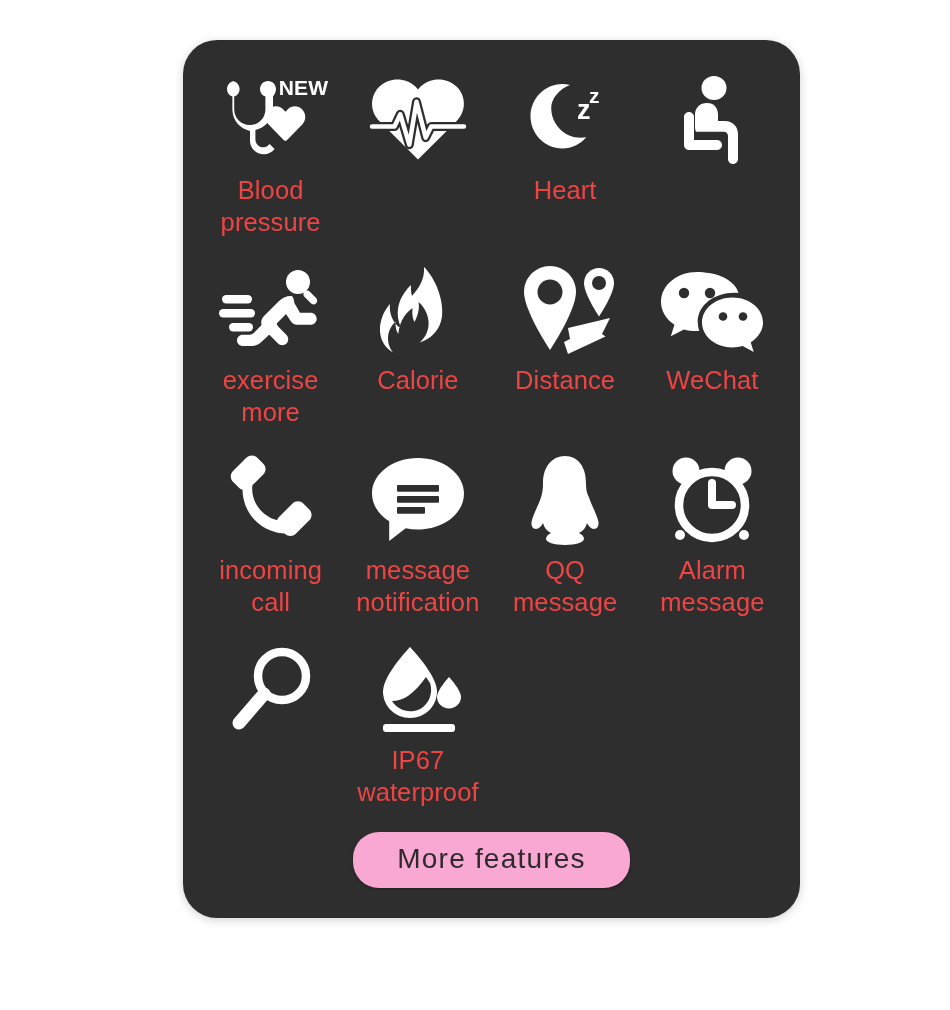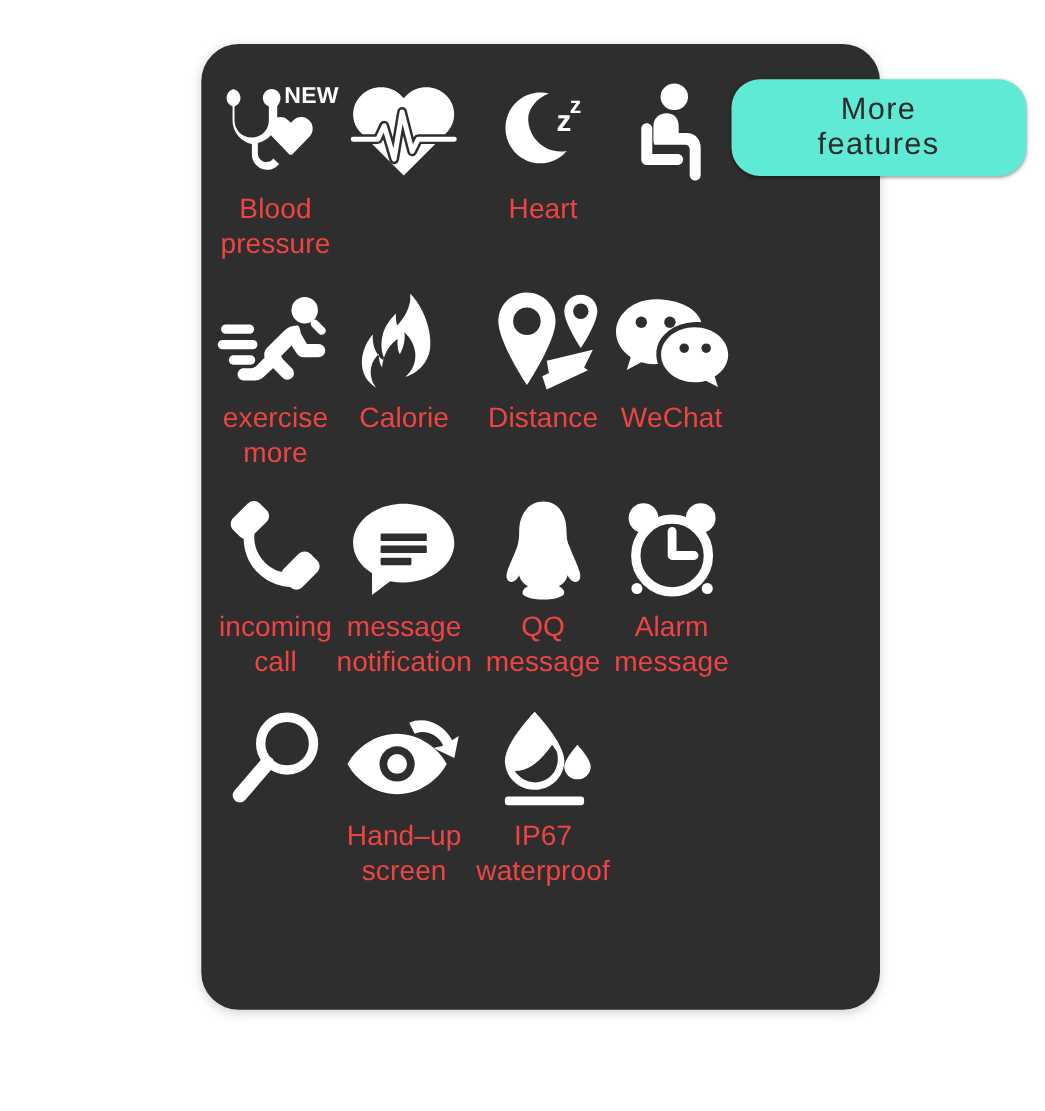--- a/index.html
+++ b/index.html
@@ -24,21 +24,21 @@
     position: absolute;
     left: 183px;
     top: 40px;
     width: 617px;
     height: 878px;
     background: #2e2e2e;
     border-radius: 34px;
     box-shadow: 0 2px 10px rgba(0,0,0,0.18);
     padding: 26px 14px 0 14px;
     display: flex;
-    flex-direction: row;
+    flex-direction: column;
   }
 
   
   .feature-grid {
     display: grid;
     grid-template-columns: repeat(4, 1fr);
     grid-template-rows: repeat(4, 190px);
     width: 100%;
     column-gap: 0px;
   }
@@ -88,21 +88,21 @@
   
   .more-row {
     flex: 1;
     display: flex;
     align-items: flex-start;
     justify-content: center;
     padding-top: 6px;
   }
 
   .more-button {
-    background: #5eead4;
+    background: #f9a8d4;
     color: #2b2b2b;
     border: none;
     border-radius: 26px;
     font-size: 28px;
     font-family: "Liberation Sans", sans-serif;
     letter-spacing: 1.2px;
     padding: 11px 44px 13px 44px;
     min-width: 268px;
     text-align: center;
     cursor: pointer;
@@ -266,32 +266,20 @@
 
       <div class="feature-cell">
         <div class="icon-wrap">
           <svg width="80" height="86" viewBox="0 0 80 86" fill="none">
             <circle cx="51" cy="29" r="24" stroke="#ffffff" stroke-width="8.5"></circle>
             <path d="M33 47 8 76" stroke="#ffffff" stroke-width="13" stroke-linecap="round"></path>
           </svg>
         </div>
       </div>
 
-      <div class="feature-cell">
-        <div class="icon-wrap">
-          <svg width="104" height="78" viewBox="0 0 104 78" fill="#ffffff">
-            <path d="M46 28C26 28 8.5 41 1 55.5 8.5 70 26 83 46 83s37.5-13 45-27.5C83.5 41 66 28 46 28z" transform="translate(0,-12)"></path>
-            <circle cx="46" cy="43.5" r="16" fill="#2e2e2e"></circle>
-            <circle cx="46" cy="43.5" r="9" fill="#ffffff"></circle>
-            <path d="M96 22C88 6 70 0 57 6l5 10c9-4 21 0 26 11l-9 2 19 9 4-20-6 4z"></path>
-          </svg>
-        </div>
-        <div class="feature-label">Hand–up
-screen</div>
-      </div>
 
       <div class="feature-cell">
         <div class="icon-wrap">
           <svg width="88" height="86" viewBox="0 0 88 86" fill="#ffffff">
             <path d="M36 0C36 0 9 28 9 44.5 9 59.2 21 71 36 71s27-11.8 27-26.5C63 28 36 0 36 0z"></path>
             <path d="M52 30c-6 8-11 14-18 19-5 3.6-11 5-16 5 4.5 7 13 11.5 22 10 13-2.2 20-16 16-28l-4-6z" fill="#2e2e2e"></path>
             <path d="M75 30s-12 13-12 20c0 6.3 5.4 11.5 12 11.5S87 56.3 87 50c0-7-12-20-12-20z"></path>
             <rect x="9" y="77" width="72" height="8" rx="3"></rect>
           </svg>
         </div>

